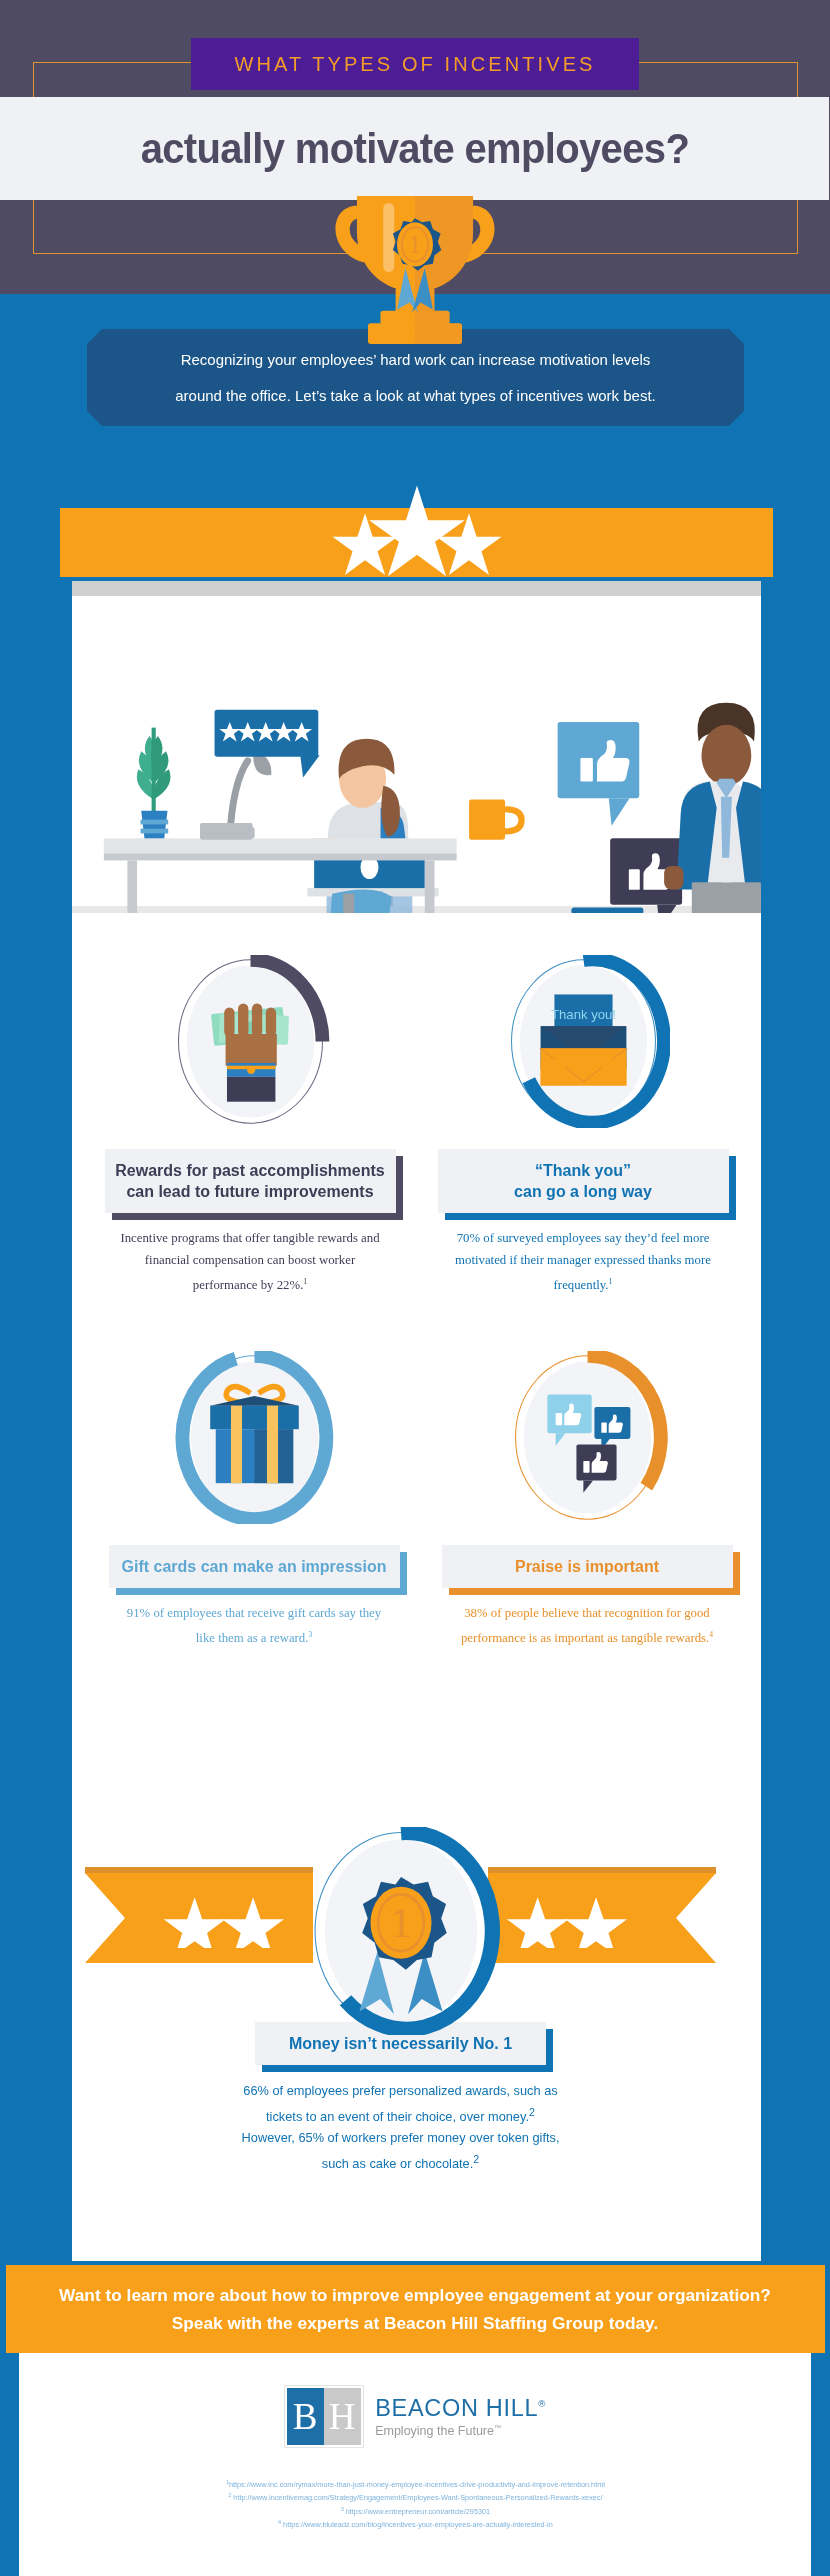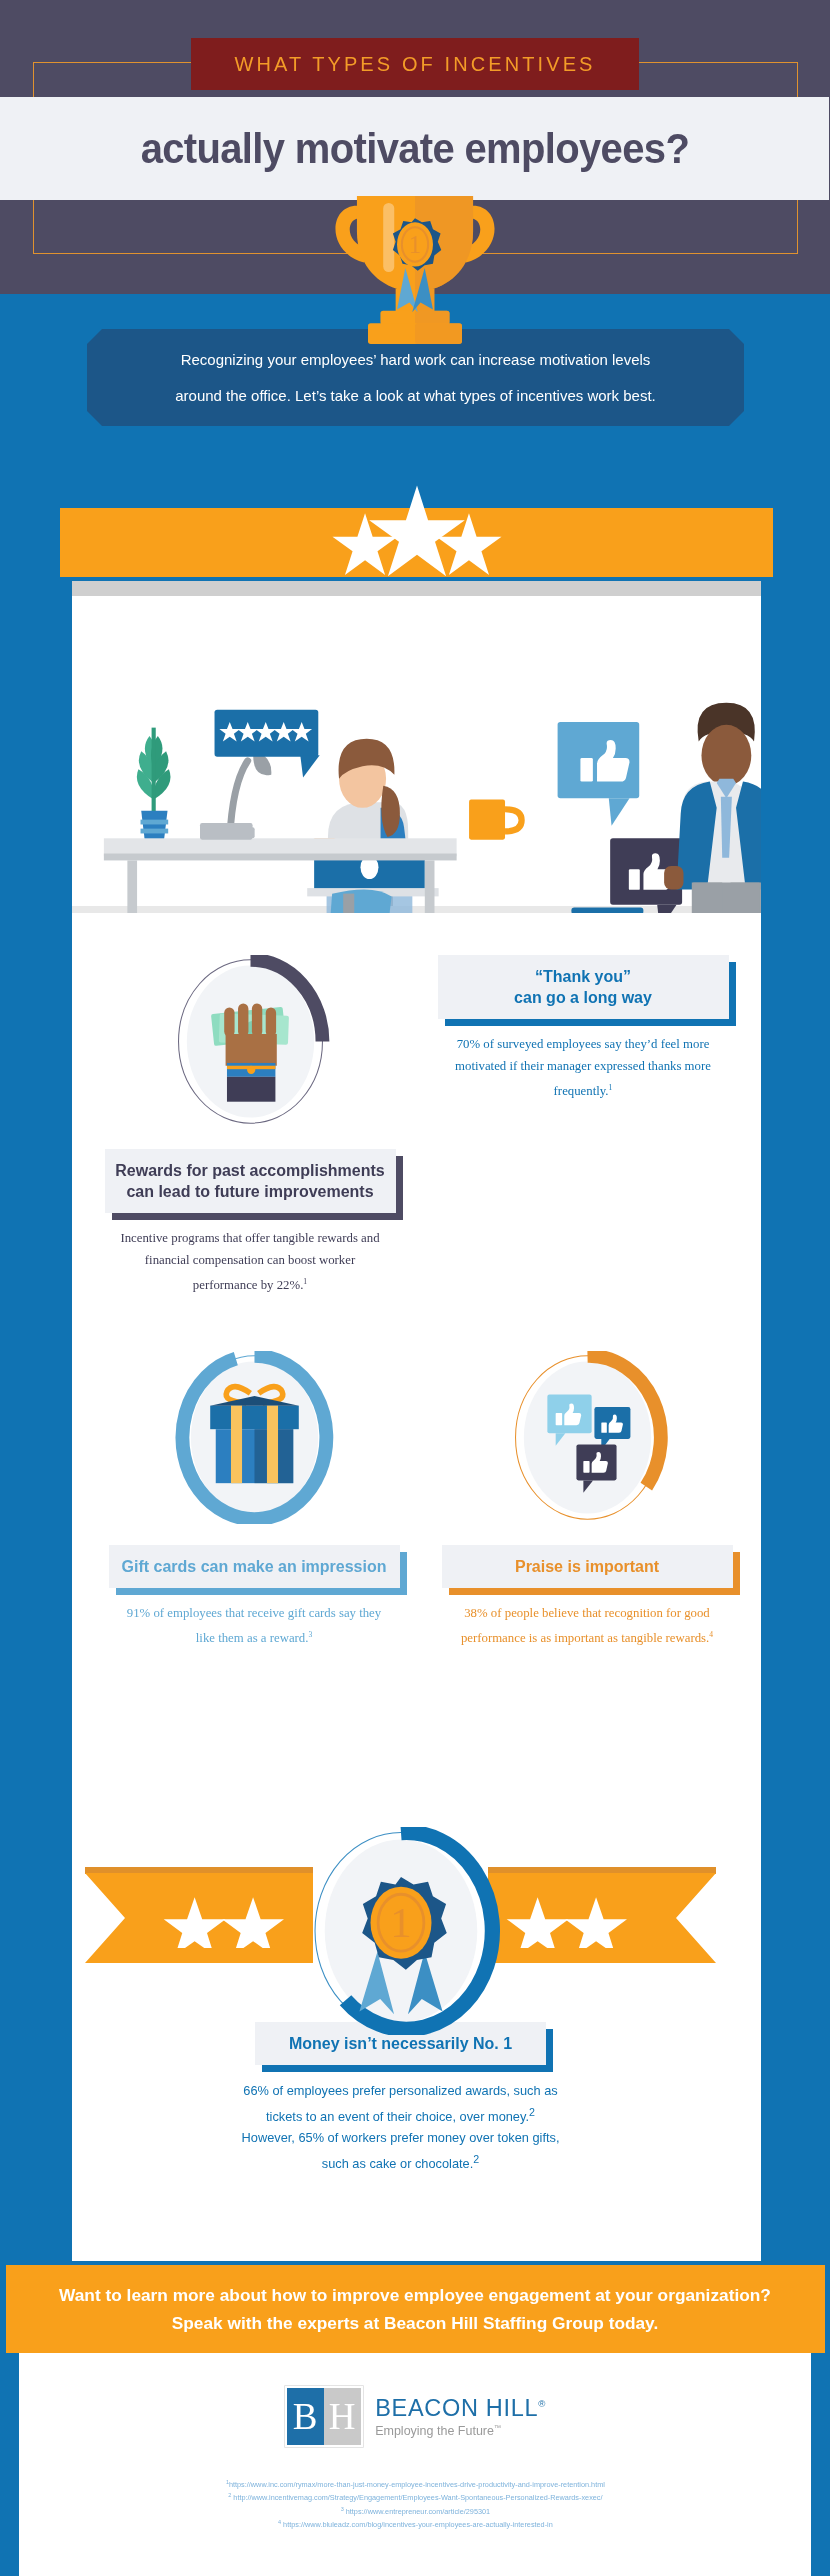--- a/index.html
+++ b/index.html
@@ -6,21 +6,21 @@
   html,body { background:#ffffff; }
   body {
     width:831px; height:2576px; position:relative; overflow:hidden;
     font-family:"Liberation Sans", sans-serif;
     background:#1073B3;
   }
 
   
   .header-dark { position:absolute; left:0; top:0; width:831px; height:294px; background:#4E4B63; }
   .gold-frame  { position:absolute; left:33px; top:62px; width:765px; height:192px; border:1.4px solid #E0922F; }
-  .kicker-box  { position:absolute; left:191px; top:38px; width:448px; height:52px; background:#7f1d1d; display:flex; align-items:center; justify-content:center; }
+  .kicker-box  { position:absolute; left:191px; top:38px; width:448px; height:52px; background:#4c1d95; display:flex; align-items:center; justify-content:center; }
   .kicker-text { color:#F39C28; font-size:20px; letter-spacing:3.1px; font-weight:400; white-space:nowrap; }
   .title-band  { position:absolute; left:0; top:97px; width:829px; height:103px; background:#EFF1F5; display:flex; align-items:center; justify-content:center; }
   .title-text  { color:#4E4B63; font-size:43px; font-weight:700; letter-spacing:-0.7px;
                  font-family:"Liberation Sans Narrow","Liberation Sans",sans-serif; transform:scaleX(0.93); transform-origin:center; }
 
   
   .trophy { position:absolute; left:314px; top:185px; width:202px; height:159px; z-index:6; }
 
   
   .intro-box {
@@ -300,20 +300,37 @@
           <span>Rewards for past accomplishments</span><br>
           <span>can lead to future improvements</span>
         </div>
       </div>
       <div class="card-body t-dark">
         <span>Incentive programs that offer tangible rewards and financial compensation can boost worker performance by 22%.</span><sup>1</sup>
       </div>
     </div>
 
     <div class="card">
+      <div class="ring-wrap">
+        <svg width="173" height="173" viewBox="0 0 250 250">
+          <ellipse cx="125" cy="125" rx="92" ry="110" fill="#F2F4F7"></ellipse>
+          <ellipse cx="125" cy="125" rx="104" ry="118" fill="none" stroke="#3C8FC4" stroke-width="1.5"></ellipse>
+          <path d="M125 7 A104 118 0 1 1 46 181" fill="none" stroke="#1073B3" stroke-width="20"></path>
+          <g transform="translate(125,125)">
+            <rect x="-42" y="-68" width="84" height="62" fill="#1B6FA8"></rect>
+            <text x="0" y="-32" text-anchor="middle" fill="#8FD4F0" font-family="Liberation Sans Narrow, Liberation Sans, sans-serif" font-size="19">Thank you!</text>
+            <path d="M-62 -22 h124 v62 h-124 Z" fill="#1C4E78"></path>
+            <path d="M-62 -22 L0 26 L62 -22 Z" fill="#264B6E"></path>
+            <path d="M-62 10 h124 v54 h-124 Z" fill="#F9A01B"></path>
+            <path d="M-62 10 L0 58 L62 10 Z" fill="#F9A01B" stroke="#E0902A" stroke-width="1.5"></path>
+            <path d="M-62 64 L-10 26 L-62 26 Z" fill="#F9A01B"></path>
+            <path d="M62 64 L10 26 L62 26 Z" fill="#F9A01B"></path>
+          </g>
+        </svg>
+      </div>
       <div class="card-title-wrap">
         <div class="card-title-shadow s-blue"></div>
         <div class="card-title t-blue">
           <span>“Thank you”</span><br>
           <span>can go a long way</span>
         </div>
       </div>
       <div class="card-body t-blue">
         <span>70% of surveyed employees say they’d feel more motivated if their manager expressed thanks more frequently.</span><sup>1</sup>
       </div>

